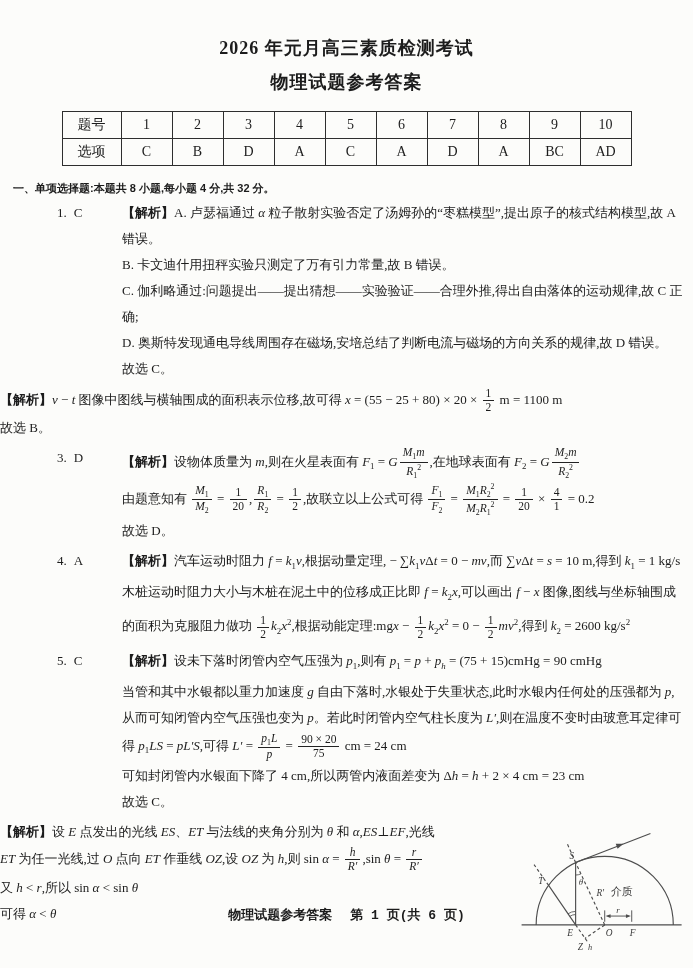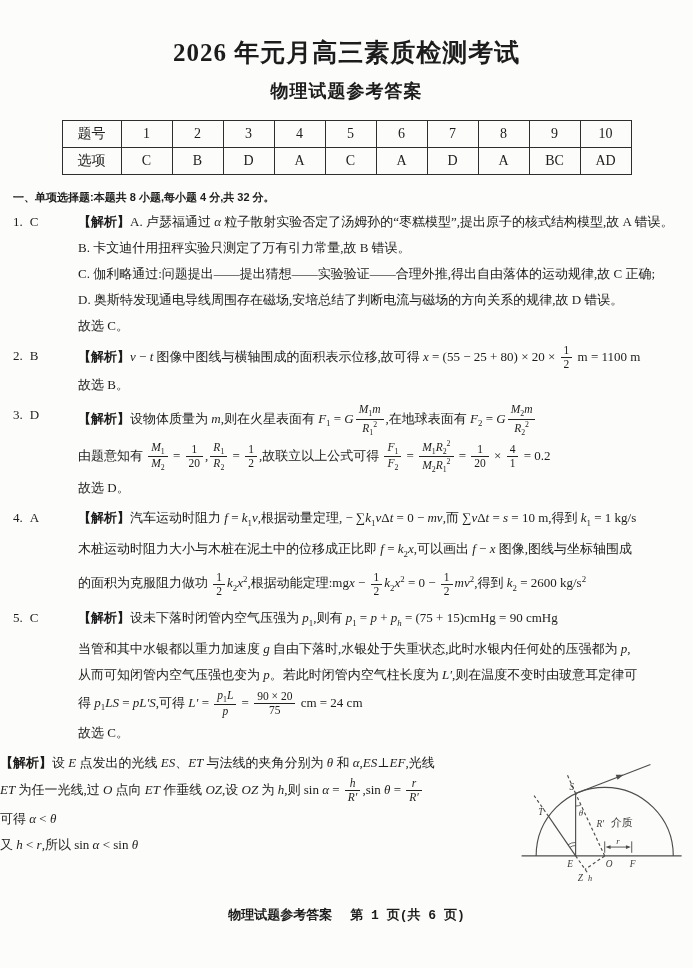--- a/index.html
+++ b/index.html
@@ -2,21 +2,21 @@
 <html><head>
 <meta charset="utf-8">
 <style>
   html,body { margin:0; padding:0; background:#d8d8d8; }
   .page {
     position:relative; width:693px; height:968px; margin:0 auto;
     background:#fcfcfa; color:#1c1c1c; overflow:hidden;
     font-family:"Liberation Serif","DejaVu Serif",serif;
   }
   .doc-title {
-    padding-top:36px; text-align:center; font-size:25px; font-weight:700;
+    padding-top:36px; text-align:center; font-size:18px; font-weight:700;
     letter-spacing:1px;
   }
   .doc-subtitle {
     margin-top:10px; text-align:center; font-size:18px; font-weight:700;
     font-family:"Liberation Sans","DejaVu Sans",sans-serif;
     letter-spacing:1px;
   }
   table.answers {
     border-collapse:collapse; margin:17px auto 8px auto; table-layout:fixed;
   }
@@ -26,21 +26,21 @@
   }
   td.rowhead { width:54px; font-size:13.5px; }
   td.acell { width:46px; }
   .section-heading {
     margin:15px 0 4px 13px; font-size:11px; font-weight:700;
     font-family:"Liberation Sans","DejaVu Sans",sans-serif;
   }
   .question { display:flex; margin-top:4px; font-size:13px; }
   .qnum {
     flex:0 0 78px; box-sizing:border-box; padding-left:13px;
-    line-height:26px; white-space:nowrap;
+    line-height:26px; white-space:nowrap;margin-left:44px;
   }
   .qnum .ans { margin-left:7px; }
   .qbody { flex:1; padding-right:8px; min-width:0; }
   .line { line-height:26px; margin:0; }
   .hb { font-family:"Liberation Sans","DejaVu Sans",sans-serif; font-weight:700; }
   .var { font-style:italic; }
   sub,sup { font-size:0.68em; }
   .frac {
     display:inline-flex; flex-direction:column; vertical-align:middle;
     text-align:center; margin:1px 2px; font-size:11.5px; line-height:1.15;
@@ -104,21 +104,20 @@
     <div class="qbody">
       <div class="line"><span class="hb">【解析】</span><span>A. 卢瑟福通过 </span><span class="var">α</span><span> 粒子散射实验否定了汤姆孙的“枣糕模型”,提出原子的核式结构模型,故 A 错误。</span></div>
       <div class="line"><span>B. 卡文迪什用扭秤实验只测定了万有引力常量,故 B 错误。</span></div>
       <div class="line"><span>C. 伽利略通过:问题提出——提出猜想——实验验证——合理外推,得出自由落体的运动规律,故 C 正确;</span></div>
       <div class="line"><span>D. 奥斯特发现通电导线周围存在磁场,安培总结了判断电流与磁场的方向关系的规律,故 D 错误。</span></div>
       <div class="line"><span>故选 C。</span></div>
     </div>
   </div>
 
   <div class="question">
-    <div class="qnum"><span>2.</span><span class="ans">B</span></div>
     <div class="qbody">
       <div class="line"><span class="hb">【解析】</span><span class="var">v</span><span> − </span><span class="var">t</span><span> 图像中图线与横轴围成的面积表示位移,故可得 </span><span class="var">x</span><span> = (55 − 25 + 80) × 20 × </span><span class="frac">
             <span class="fnum"><span>1</span></span>
             <span class="fden"><span>2</span></span>
           </span><span> m = 1100 m</span></div>
       <div class="line"><span>故选 B。</span></div>
     </div>
   </div>
 
   <div class="question">
@@ -184,20 +183,21 @@
       <div class="line"><span class="hb">【解析】</span><span>设未下落时闭管内空气压强为 </span><span class="var">p</span><sub>1</sub><span>,则有 </span><span class="var">p</span><sub>1</sub><span> = </span><span class="var">p</span><span> + </span><span class="var">p</span><sub class="var">h</sub><span> = (75 + 15)cmHg = 90 cmHg</span></div>
       <div class="line"><span>当管和其中水银都以重力加速度 </span><span class="var">g</span><span> 自由下落时,水银处于失重状态,此时水银内任何处的压强都为 </span><span class="var">p</span><span>,</span></div>
       <div class="line"><span>从而可知闭管内空气压强也变为 </span><span class="var">p</span><span>。若此时闭管内空气柱长度为 </span><span class="var">L′</span><span>,则在温度不变时由玻意耳定律可</span></div>
       <div class="line"><span>得 </span><span class="var">p</span><sub>1</sub><span class="var">LS</span><span> = </span><span class="var">pL′S</span><span>,可得 </span><span class="var">L′</span><span> = </span><span class="frac">
             <span class="fnum"><span class="var">p</span><sub>1</sub><span class="var">L</span></span>
             <span class="fden"><span class="var">p</span></span>
           </span><span> = </span><span class="frac">
             <span class="fnum"><span>90 × 20</span></span>
             <span class="fden"><span>75</span></span>
           </span><span> cm = 24 cm</span></div>
+      <div class="line"><span>可知封闭管内水银面下降了 4 cm,所以两管内液面差变为 Δ</span><span class="var">h</span><span> = </span><span class="var">h</span><span> + 2 × 4 cm = 23 cm</span></div>
       <div class="line"><span>故选 C。</span></div>
     </div>
   </div>
 
   <div class="question">
     <div class="qbody">
       <div class="diagram">
         <svg viewBox="0 0 165 128" width="172" height="133" xmlns="http://www.w3.org/2000/svg">
           <g stroke="#4d4d4d" stroke-width="1.1" fill="none">
 
@@ -250,22 +250,22 @@
         </svg>
       </div>
       <div class="line"><span class="hb">【解析】</span><span>设 </span><span class="var">E</span><span> 点发出的光线 </span><span class="var">ES</span><span>、</span><span class="var">ET</span><span> 与法线的夹角分别为 </span><span class="var">θ</span><span> 和 </span><span class="var">α</span><span>,</span><span class="var">ES</span><span>⊥</span><span class="var">EF</span><span>,光线</span></div>
       <div class="line"><span class="var">ET</span><span> 为任一光线,过 </span><span class="var">O</span><span> 点向 </span><span class="var">ET</span><span> 作垂线 </span><span class="var">OZ</span><span>,设 </span><span class="var">OZ</span><span> 为 </span><span class="var">h</span><span>,则 sin </span><span class="var">α</span><span> = </span><span class="frac">
             <span class="fnum"><span class="var">h</span></span>
             <span class="fden"><span class="var">R′</span></span>
           </span><span>,sin </span><span class="var">θ</span><span> = </span><span class="frac">
             <span class="fnum"><span class="var">r</span></span>
             <span class="fden"><span class="var">R′</span></span>
           </span></div>
+      <div class="line"><span>又 </span><span class="var">h</span><span> &lt; </span><span class="var">r</span><span>,所以 sin </span><span class="var">α</span><span> &lt; sin </span><span class="var">θ</span></div>
       <div class="line"><span>可得 </span><span class="var">α</span><span> &lt; </span><span class="var">θ</span></div>
-      <div class="line"><span>又 </span><span class="var">h</span><span> &lt; </span><span class="var">r</span><span>,所以 sin </span><span class="var">α</span><span> &lt; sin </span><span class="var">θ</span></div>
     </div>
   </div>
 
   <div class="footer">
     <span>物理试题参考答案</span><span>第 1 页(共 6 页)</span>
   </div>
 
 </div>
 
 </body></html>

